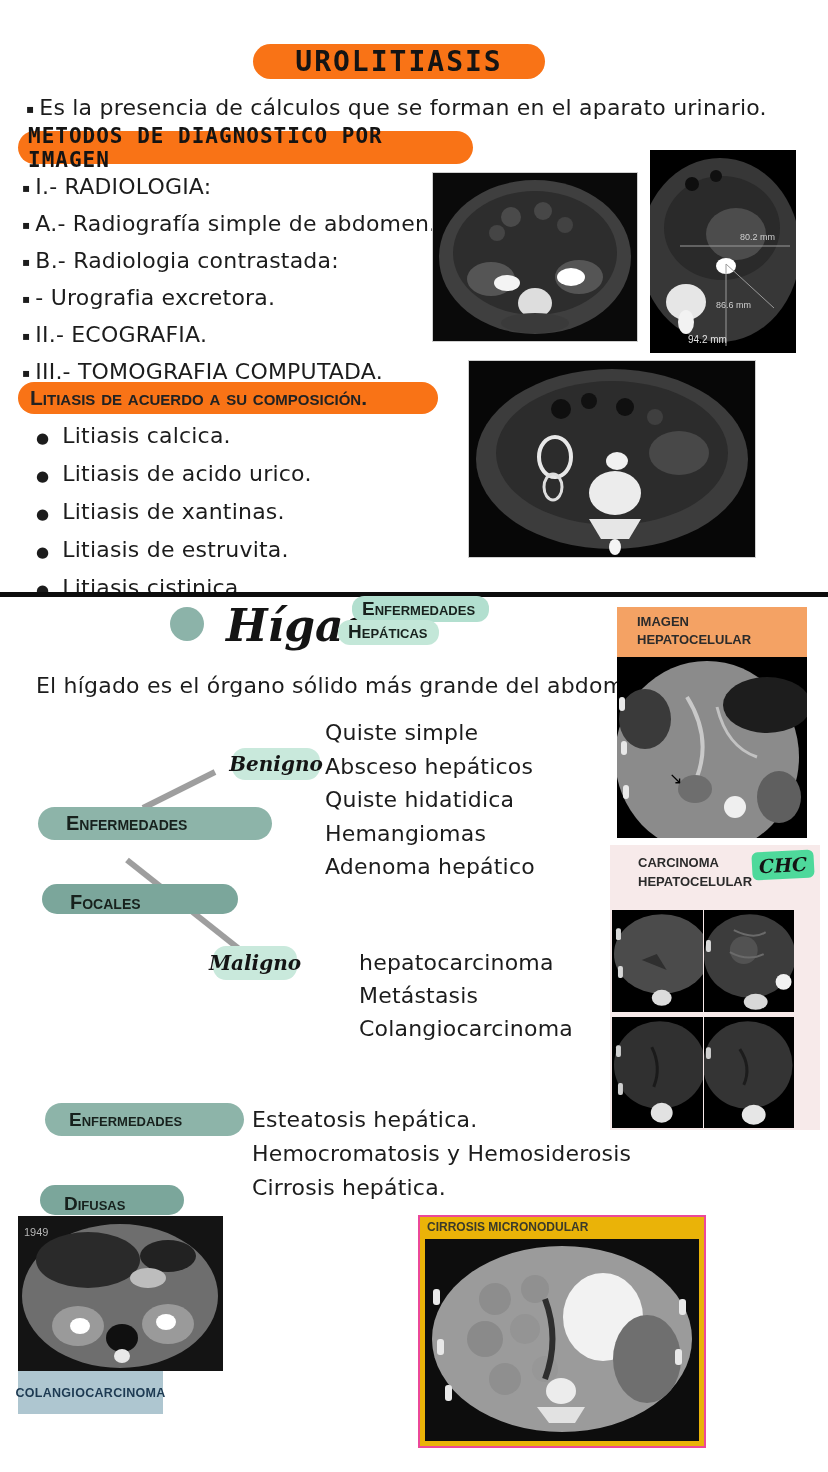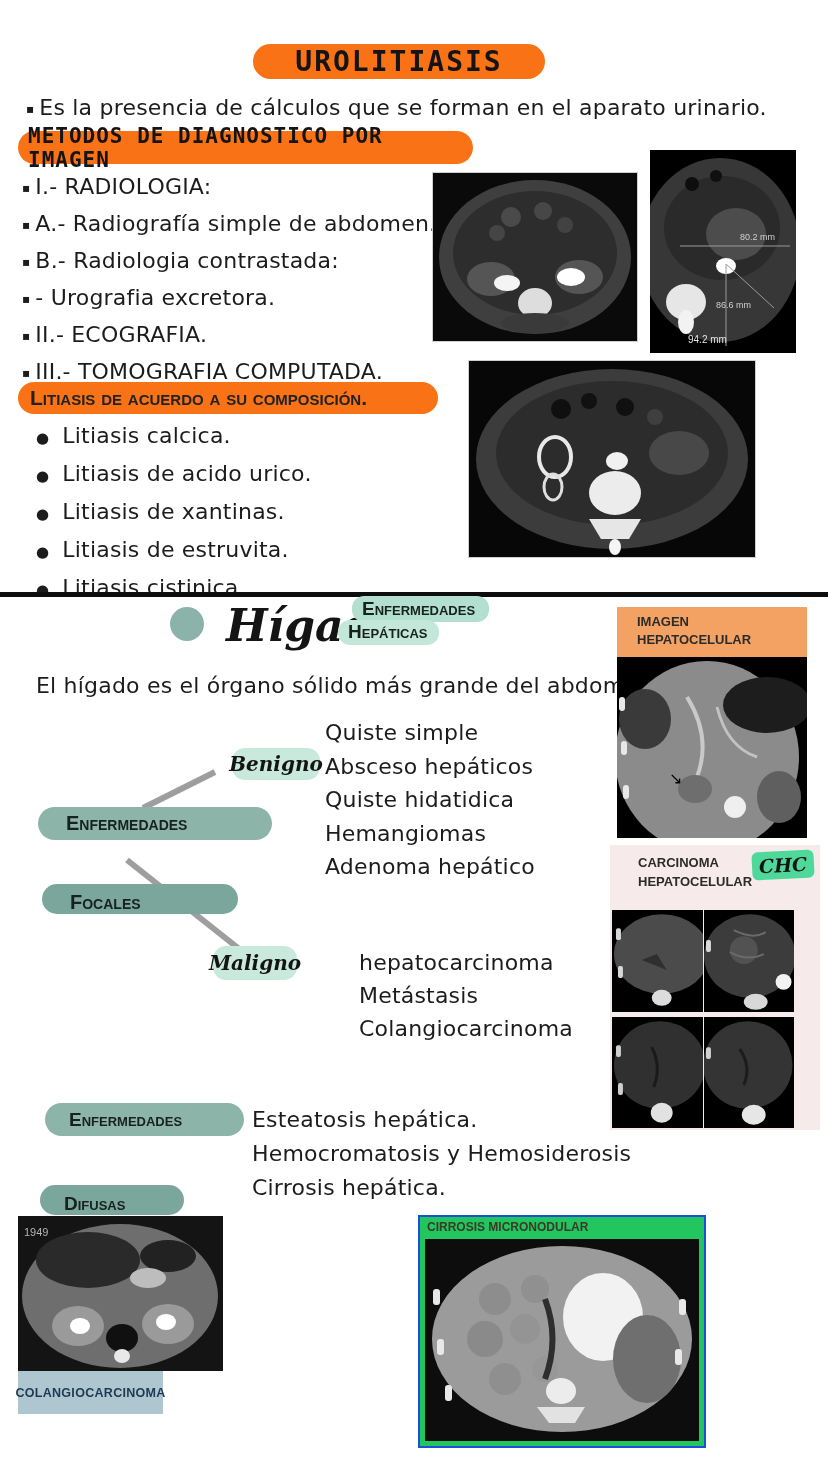--- a/index.html
+++ b/index.html
@@ -283,21 +283,21 @@
         <ellipse cx="104" cy="122" rx="16" ry="14" fill="#101010"></ellipse>
         <ellipse cx="104" cy="140" rx="8" ry="7" fill="#e8e8e8"></ellipse>
       </svg>
       <span class="abs" style="left:6px;top:10px;font-size:11px;color:#b5b5b5;font-family:'Liberation Sans',sans-serif;">1949</span>
     </div>
     <div style="width:145px;height:155px;background:#aec6d0;display:flex;align-items:center;justify-content:center;">
       <span class="panel-label" style="font-size:12.5px;color:#1d3a52;letter-spacing:.3px;">COLANGIOCARCINOMA</span>
     </div>
   </div>
 
-  <div class="abs" style="left:418px;top:1215px;width:288px;height:233px;background:#22c55e;border:2px solid #1d4ed8;box-sizing:border-box;">
+  <div class="abs" style="left:418px;top:1215px;width:288px;height:233px;background:#eab308;border:2px solid #ec4899;box-sizing:border-box;">
     <div class="panel-label" style="font-size:12px;color:#3a3a2a;padding:3px 0 0 7px;">CIRROSIS MICRONODULAR</div>
     <div class="abs" style="left:5px;top:22px;width:274px;height:202px;background:#0d0d0d;">
       <svg width="274" height="202" viewBox="0 0 274 202">
         <ellipse cx="137" cy="100" rx="130" ry="93" fill="#9b9b9b"></ellipse>
         <circle cx="70" cy="60" r="16" fill="#8d8d8d"></circle>
           <circle cx="110" cy="50" r="14" fill="#909090"></circle>
         <circle cx="60" cy="100" r="18" fill="#8a8a8a"></circle>
           <circle cx="100" cy="90" r="15" fill="#949494"></circle>
         <circle cx="80" cy="140" r="16" fill="#8f8f8f"></circle>
           <circle cx="120" cy="130" r="13" fill="#979797"></circle>

